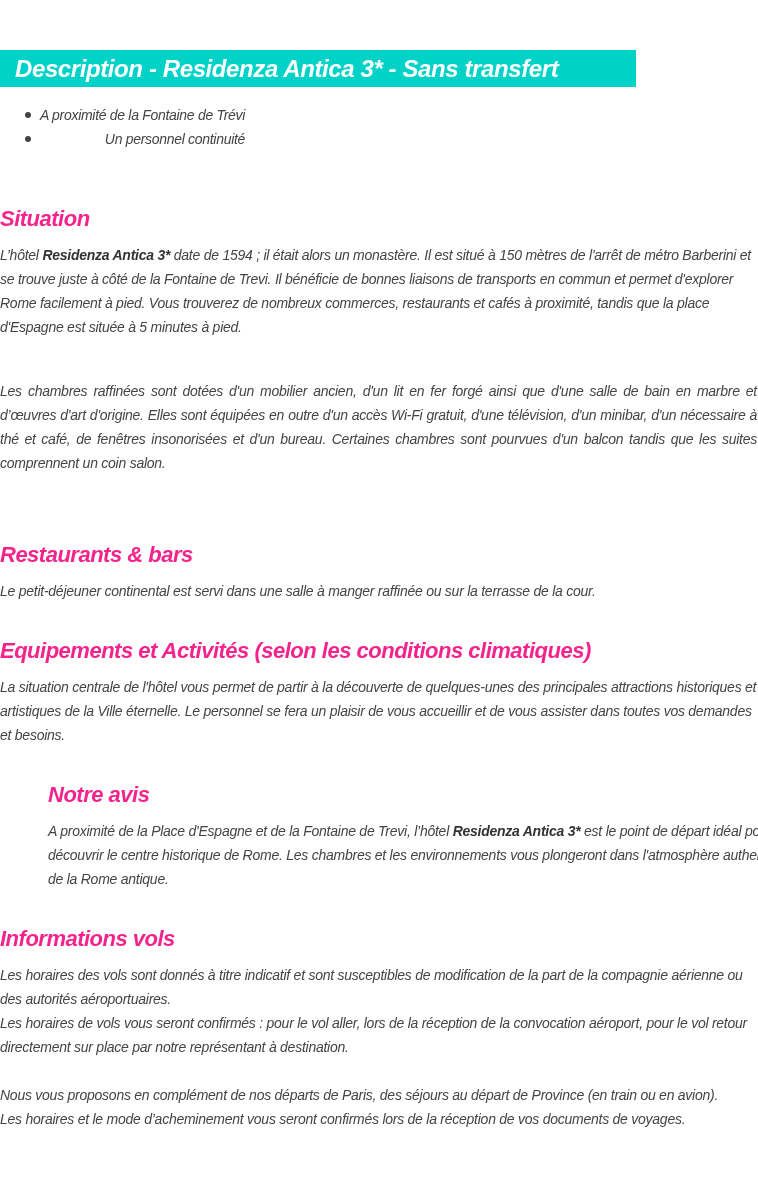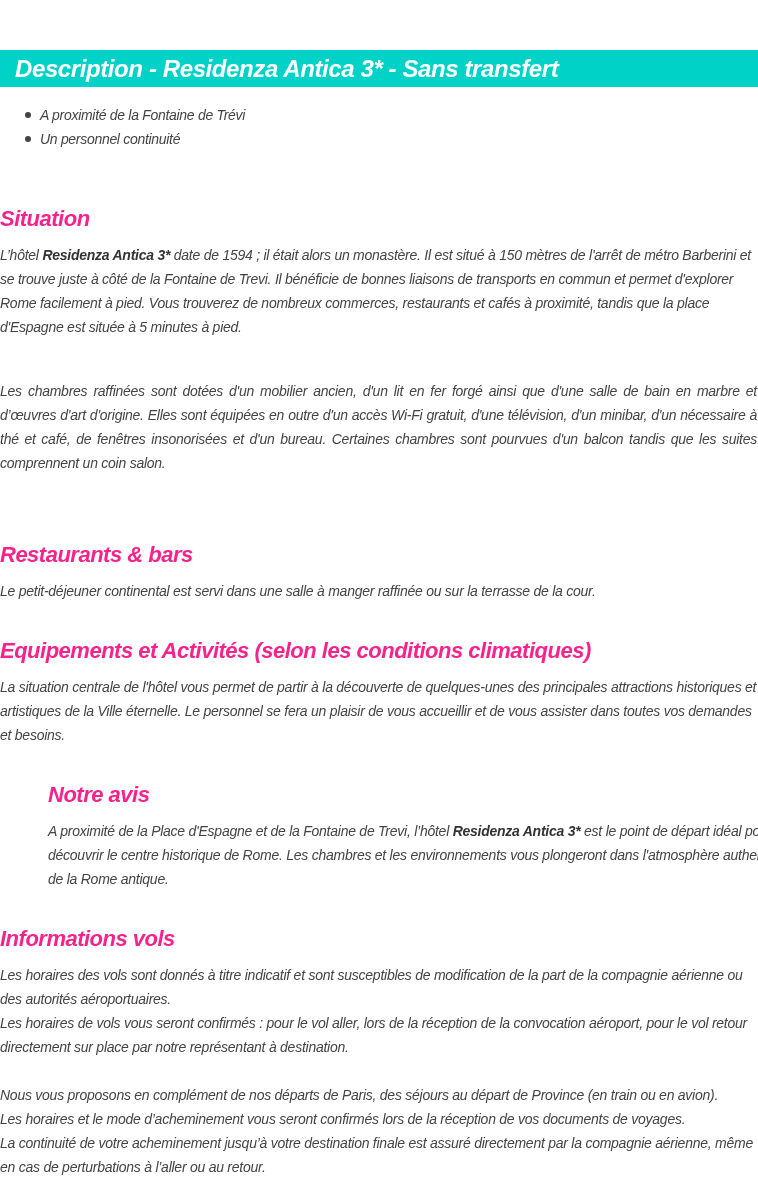--- a/index.html
+++ b/index.html
@@ -12,21 +12,21 @@
       height: 1199px;
       overflow: hidden;
       font-family: "Liberation Sans", "DejaVu Sans", sans-serif;
       color: #444444;
       position: relative;
     }
     .title-bar {
       position: absolute;
       left: 0;
       top: 50px;
-      width: 758px;
+      width: 636px;
       height: 37px;
       background: #00d2c8;
       box-sizing: border-box;
       padding-left: 15px;
     }
     .title-bar h1 {
       margin: 0;
       font-style: italic;
       font-weight: bold;
       font-size: 24px;
@@ -44,20 +44,21 @@
       list-style: none;
     }
     .highlights li {
       position: relative;
       padding-left: 40px;
       font-style: italic;
       font-size: 14px;
       line-height: 24px;
       color: #444444;
       letter-spacing: -0.3px;
+      text-align: right;
     }
     .highlights li .bullet {
       position: absolute;
       left: 25px;
       top: 9px;
       width: 6px;
       height: 6px;
       border-radius: 50%;
       background: #444444;
     }
@@ -135,15 +136,14 @@
 </div>
 
 <div class="section" style="top:923px;">
   <h2>Informations vols</h2>
   <div class="body">
     <p>Les horaires des vols sont donnés à titre indicatif et sont susceptibles de modification de la part de la compagnie aérienne ou des autorités aéroportuaires.</p>
     <p>Les horaires de vols vous seront confirmés : pour le vol aller, lors de la réception de la convocation aéroport, pour le vol retour directement sur place par notre représentant à destination.</p>
     <div class="gap"></div>
     <p>Nous vous proposons en complément de nos départs de Paris, des séjours au départ de Province (en train ou en avion).</p>
     <p>Les horaires et le mode d’acheminement vous seront confirmés lors de la réception de vos documents de voyages.</p>
-    <p>La continuité de votre acheminement jusqu’à votre destination finale est assuré directement par la compagnie aérienne, même en cas de perturbations à l’aller ou au retour.</p>
   </div>
 </div>
 
 </body></html>

